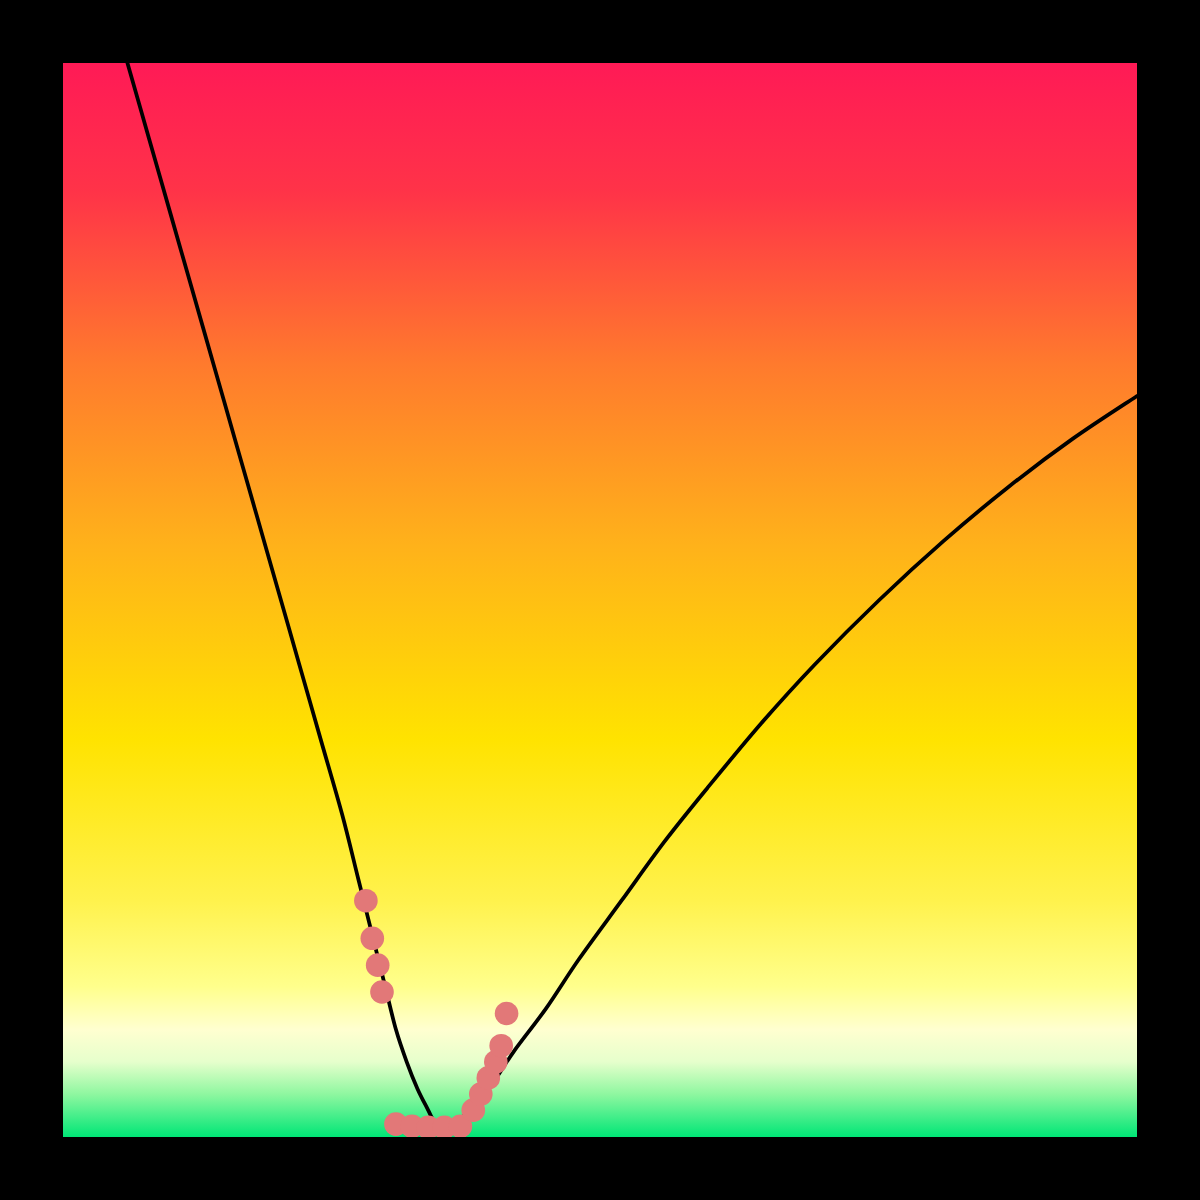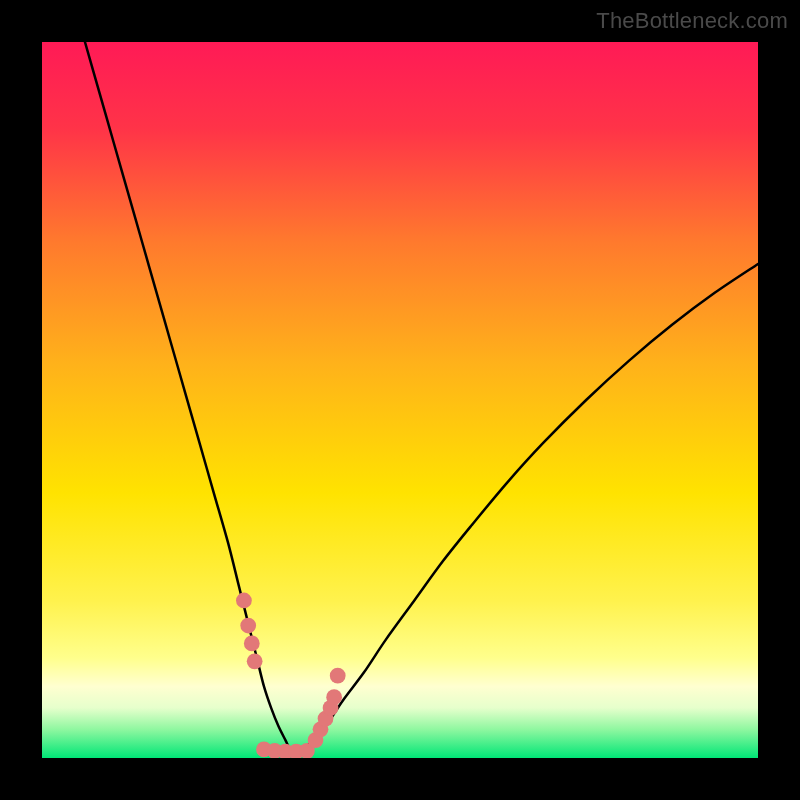--- a/index.html
+++ b/index.html
@@ -91,14 +91,13 @@
           <circle cx="38.2" cy="97.5" r="1.1" fill="#e27878"></circle>
           <circle cx="38.9" cy="96" r="1.1" fill="#e27878"></circle>
           <circle cx="39.6" cy="94.5" r="1.1" fill="#e27878"></circle>
           <circle cx="40.3" cy="93" r="1.1" fill="#e27878"></circle>
           <circle cx="40.8" cy="91.5" r="1.1" fill="#e27878"></circle>
           <circle cx="41.3" cy="88.5" r="1.1" fill="#e27878"></circle>
         </g>
     </svg>
   </div>
 
-  <div class="watermark">TheBottleneck.com</div>
 </div>
 
 </body></html>

